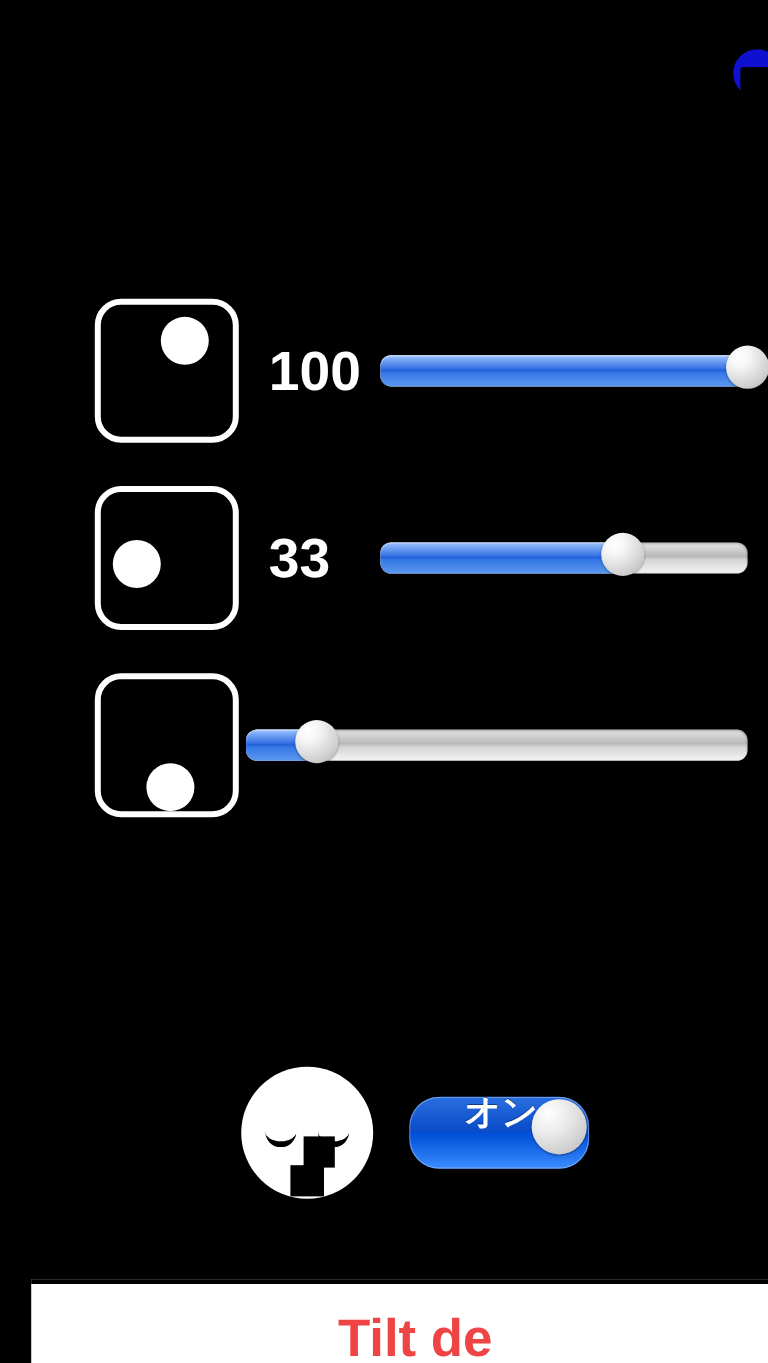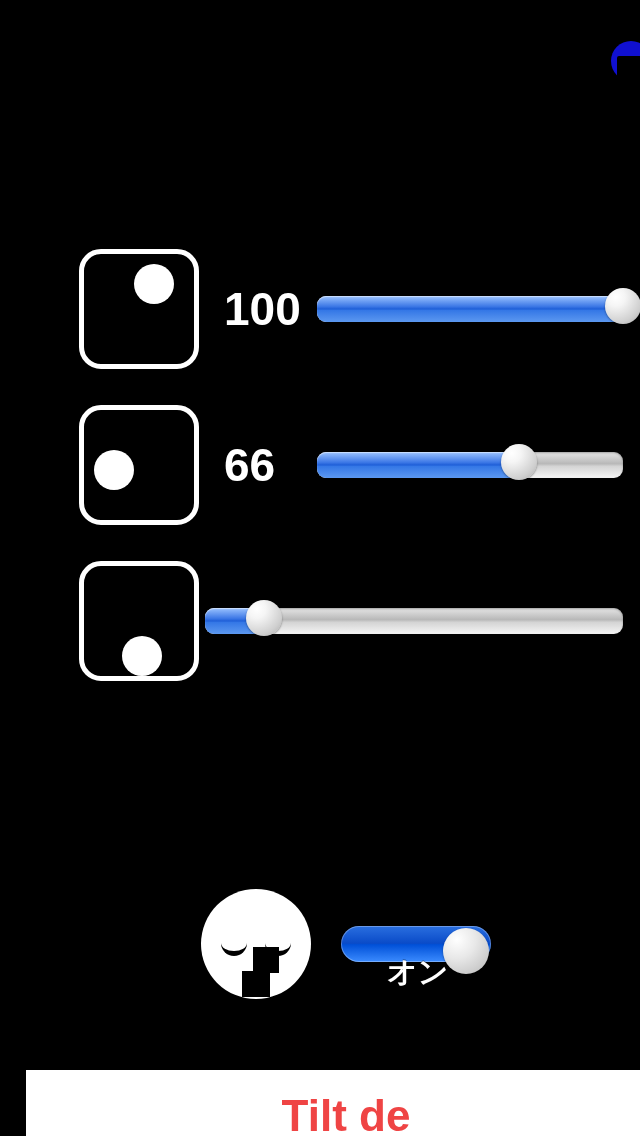--- a/index.html
+++ b/index.html
@@ -26,21 +26,21 @@
   .thumb { position: absolute; top: -8px; width: 36px; height: 36px; border-radius: 50%; background: radial-gradient(circle at 30% 25%, #ffffff 0%, #f5f5f5 25%, #cfcfcf 70%, #a8a8a8 100%); box-shadow: 0 1px 2px rgba(0,0,0,0.4); transform: translateX(-50%); }
 
   .bottom-ctrl { position: absolute; left: 0; right: 0; top: 850px; display: flex; align-items: center; justify-content: center; gap: 30px; }
   .face-big { width: 110px; height: 110px; background: #fff; border-radius: 50%; position: relative; }
   .face-big .eye { position: absolute; width: 26px; height: 14px; border-bottom: 5px solid #000; border-radius: 0 0 14px 14px; top: 36px; }
   .face-big .eye.l { left: 20px; }
   .face-big .eye.r { right: 20px; }
   .face-big .nose { position: absolute; width: 5px; height: 22px; background: #000; left: 52px; top: 58px; }
   .face-big .mouth { position: absolute; width: 28px; height: 5px; background: #000; left: 41px; top: 82px; }
 
-  .toggle { width: 150px; height: 36px; border-radius: 25px; position: relative; background: linear-gradient(#2a6fe0, #0a4bc8 48%, #0050d8 52%, #3c8cff); box-shadow: inset 0 0 0 1px rgba(255,255,255,0.3), 0 0 2px rgba(0,0,0,0.5); display: flex; align-items: flex-start; }
+  .toggle { width: 150px; height: 60px; border-radius: 25px; position: relative; background: linear-gradient(#2a6fe0, #0a4bc8 48%, #0050d8 52%, #3c8cff); box-shadow: inset 0 0 0 1px rgba(255,255,255,0.3), 0 0 2px rgba(0,0,0,0.5); display: flex; align-items: flex-end; }
   .toggle .txt { color: #fff; font-size: 30px; font-weight: bold; margin-left: 20px; text-shadow: 0 -1px 0 rgba(0,0,0,0.4); }
   .toggle .knob { position: absolute; right: 2px; top: 2px; width: 46px; height: 46px; border-radius: 50%; background: radial-gradient(circle at 30% 25%, #ffffff, #e8e8e8 40%, #c0c0c0 90%); box-shadow: 0 1px 2px rgba(0,0,0,0.4); }
 
   .footer { position: absolute; bottom: 0; left: 0; right: 0; height: 96px; background: #fff; border-top: 4px solid #000; display: flex; align-items: center; justify-content: center; text-align: center; }
   .footer .title { color: #ef4444; font-size: 44px; font-weight: 700; line-height: 1.05; }
 </style>
 </head>
 <body>
 
 <div class="screen">
@@ -62,21 +62,21 @@
         <div class="track"></div>
         <div class="fill" style="width:100%"></div>
         <div class="thumb" style="left:100%"></div>
       </div>
     </div>
 
     <div class="row">
       <div class="tilt-box">
         <div class="dot" style="left:10px; top:40px"></div>
       </div>
-      <div class="value">66</div>
+      <div class="value">33</div>
       <div class="slider">
         <div class="track"></div>
         <div class="fill" style="width:66%"></div>
         <div class="thumb" style="left:66%"></div>
       </div>
     </div>
 
 
     <div class="row">
       <div class="tilt-box">

